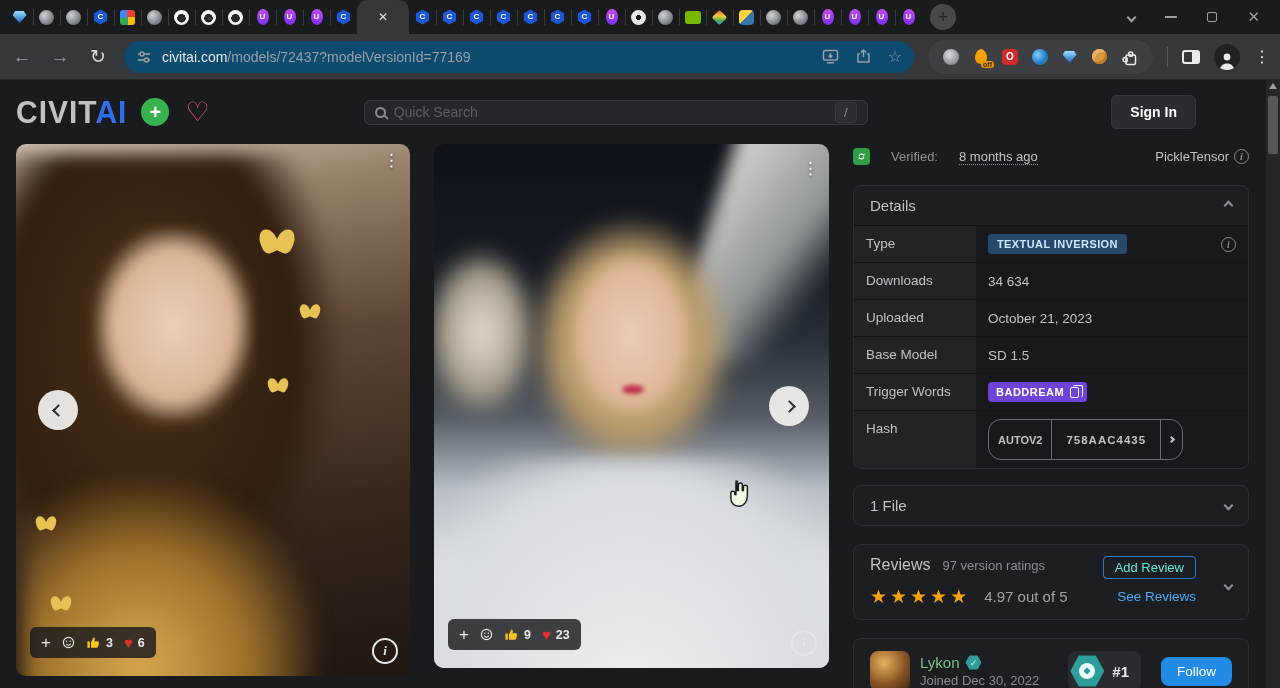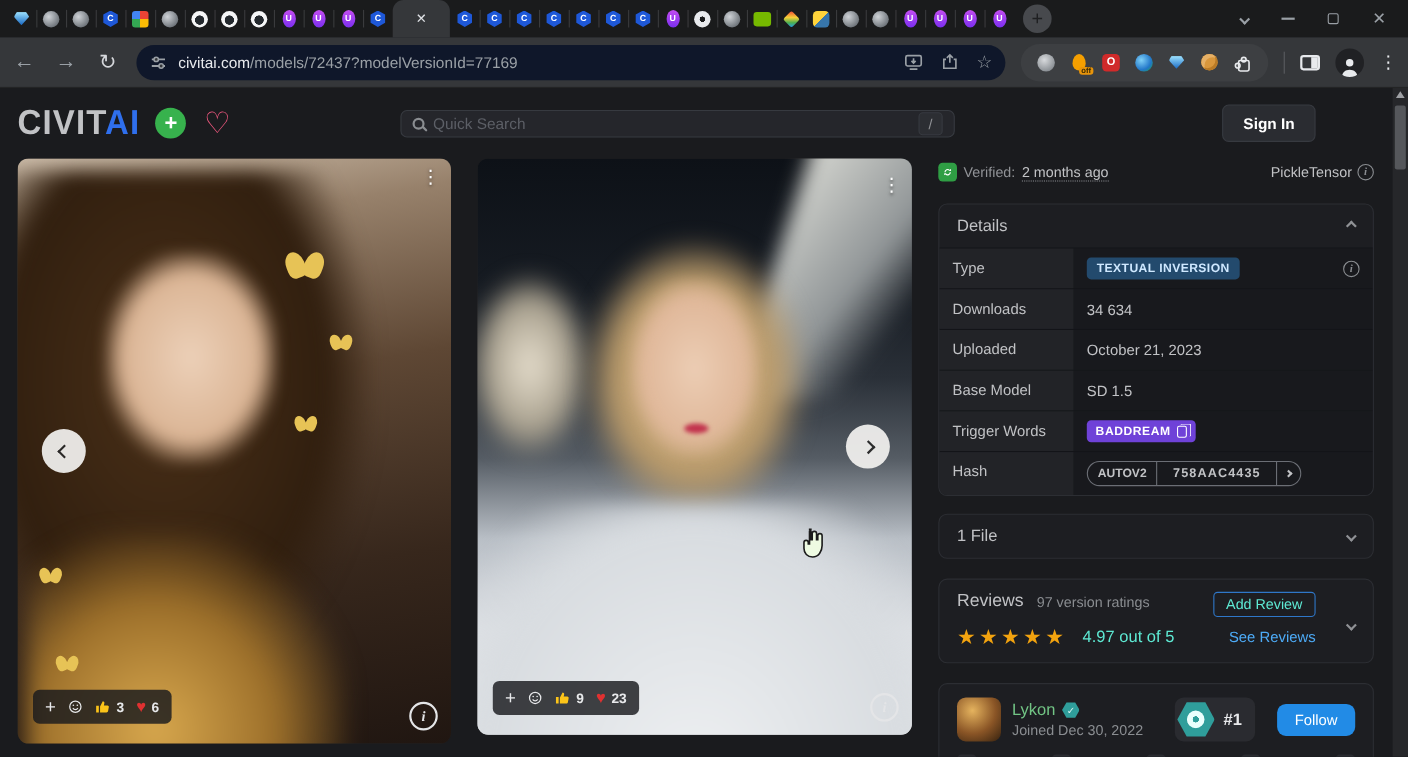--- a/index.html
+++ b/index.html
@@ -33,21 +33,21 @@
   .chev.down { transform:rotate(45deg); }  .chev.up { transform:rotate(-135deg); }
   .chev.left { transform:rotate(135deg); } .chev.right { transform:rotate(-45deg); }
   .win-min { width:12px; height:2px; background:#9aa0a6; }
   .win-restore { width:10px; height:10px; border:1.5px solid #9aa0a6; border-radius:2px; }
   .win-close { font-size:15px; }
 
   .toolbar { height:46px; background:#35373a; display:flex; align-items:center; padding:0 10px; gap:14px;
              border-bottom:1px solid #232425; }
   .nav-ic { font-size:19px; color:#9aa0a6; width:24px; text-align:center; }
   .nav-ic.reload { color:#d5d7db; }
-  .omnibox { flex:1; height:32px; background:#0f172a; border-radius:16px; display:flex; align-items:center;
+  .omnibox { flex:1; height:32px; background:#0c4a6e; border-radius:16px; display:flex; align-items:center;
              padding:0 12px; gap:10px; }
   .omni-url { font-size:14px; color:#e8eaed; white-space:nowrap; overflow:hidden; flex:1; }
   .omni-url .path { color:#9aa0a6; }
   .omni-icons { display:flex; align-items:center; gap:16px; }
   .ext-shelf { display:flex; align-items:center; gap:13px; background:#3d3f42; height:34px; border-radius:17px; padding:0 14px; }
   .ext { width:17px; height:17px; display:flex; align-items:center; justify-content:center; position:relative; }
   .ext-globe { width:16px; height:16px; border-radius:50%; background:radial-gradient(circle at 40% 35%, #d7d9dc, #898e93 75%); }
   .ext-flame { width:12px; height:15px; background:#f59f00; border-radius:50% 50% 50% 50% / 60% 60% 40% 40%; }
   .ext-flame-off { position:absolute; bottom:-3px; right:-5px; background:#e8940a; color:#3a2a00; font-size:7px; font-weight:bold;
                    border-radius:3px; padding:0 2px; }
@@ -101,21 +101,21 @@
               font-size:13px; font-weight:bold; font-family:"Liberation Serif",serif; font-style:italic; z-index:6; }
   .bfly { position:absolute; width:20px; height:14px; z-index:3; }
   .bfly::before,.bfly::after { content:""; position:absolute; top:0; width:10px; height:14px; background:#e7c356; border-radius:60% 60% 40% 40%; }
   .bfly::before { left:0; transform:rotate(-22deg); }
   .bfly::after { right:0; transform:rotate(22deg); }
   .bfly.big { width:34px; height:24px; }
   .bfly.big::before,.bfly.big::after { width:17px; height:24px; }
 
   
   .model-sidebar { width:396px; flex:none; padding-top:4px; color:#c1c2c5; }
-  .verified-row { display:flex; align-items:center; font-size:13px; color:#909296; gap:6px; }
+  .verified-row { display:flex; align-items:center; font-size:13px; color:#909296; gap:21px; }
   .shield { width:17px; height:17px; border-radius:4px; background:#2f9e44; display:flex; align-items:center; justify-content:center; flex:none; }
   .verified-time { color:#c1c2c5; border-bottom:1px dotted #8a8d91; }
   .pickle { margin-left:auto; color:#c1c2c5; display:flex; align-items:center; gap:5px; }
   .info-circle { width:15px; height:15px; border:1.4px solid #8a8d91; border-radius:50%; color:#8a8d91;
                  font-size:10px; font-weight:bold; display:inline-flex; align-items:center; justify-content:center;
                  font-family:"Liberation Serif",serif; font-style:italic; flex:none; }
   .panel { border:1px solid #2c2e33; border-radius:8px; background:#1d1e22; overflow:hidden; }
   .details-panel { margin-top:20px; }
   .panel-header { display:flex; align-items:center; justify-content:space-between; padding:11px 16px;
                   font-size:15px; color:#c1c2c5; }
@@ -124,34 +124,34 @@
   .dlabel { width:122px; flex:none; background:#222327; padding:10px 12px; font-size:13.5px; color:#c1c2c5; }
   .dvalue { flex:1; background:#18191d; padding:8px 12px; font-size:13.5px; display:flex; align-items:center; gap:8px; }
   .type-badge { background:#234a6d; color:#cfe8ff; font-size:11px; font-weight:bold; letter-spacing:.4px;
                 padding:4px 9px; border-radius:4px; }
   .dvalue .right { margin-left:auto; }
   .trigger-badge { background:#6f42d8; color:#fff; font-size:11px; font-weight:bold; letter-spacing:.5px;
                    padding:4px 8px; border-radius:4px; display:inline-flex; align-items:center; gap:6px; }
   .copy-ic { width:9px; height:11px; border:1.3px solid #fff; border-radius:2px; position:relative; }
   .copy-ic::before { content:""; position:absolute; left:2px; top:-3px; width:9px; height:11px; border:1.3px solid #fff;
                      border-left:none; border-bottom:none; border-radius:2px; }
-  .hash-pill { display:inline-flex; align-items:center; border:1px solid #6b6e75; border-radius:13px; height:23px; overflow:hidden; }
+  .hash-pill { display:inline-flex; align-items:center; border:1px solid #6b6e75; border-radius:13px; height:41px; overflow:hidden; }
   .hash-type { padding:0 9px; font-size:11px; font-weight:bold; border-right:1px solid #6b6e75; display:flex; align-items:center; height:100%; }
   .hash-val { padding:0 14px; font-size:11.5px; font-weight:bold; letter-spacing:1px; min-width:104px; text-align:center; }
   .hash-more { border-left:1px solid #6b6e75; padding:0 8px; height:100%; display:flex; align-items:center; color:#c1c2c5; }
   .files-panel { margin-top:16px; }
   .reviews-panel { margin-top:18px; padding:11px 16px; }
   .rev-top { display:flex; align-items:flex-start; }
   .rev-title { font-size:16px; color:#c1c2c5; }
   .rev-count { font-size:13px; color:#8a8d91; margin-left:12px; margin-top:2px; }
   .add-review { margin-left:auto; margin-right:36px; border:1px solid #2f77c9; color:#5eead4; background:transparent;
                 border-radius:4px; font-size:13px; padding:3px 11px; }
   .rev-bottom { display:flex; align-items:center; margin-top:6px; }
   .stars { color:#f2a30f; font-size:19px; letter-spacing:3px; }
-  .score { font-size:15px; color:#5eead4; margin-left:14px; }
+  .score { font-size:15px; color:#a3a3a3; margin-left:14px; }
   .see-reviews { margin-left:auto; margin-right:36px; color:#4dabf7; font-size:13.5px; }
   .rev-chev { position:absolute; right:16px; top:50%; transform:translateY(-50%); color:#909296; }
   .creator-panel { margin-top:18px; padding:12px 16px 10px; }
   .creator-top { display:flex; align-items:center; gap:10px; }
   .creator-avatar { width:40px; height:40px; border-radius:8px;
                     background:radial-gradient(circle at 35% 30%, #e5b35e, #8a5526 55%, #36220f); flex:none; }
   .creator-name { color:#72c585; font-size:15px; display:flex; align-items:center; gap:6px; }
   .hex { clip-path:polygon(25% 6.7%,75% 6.7%,100% 50%,75% 93.3%,25% 93.3%,0% 50%); background:#2f9e9b;
          display:flex; align-items:center; justify-content:center; color:#d9f5f2; }
   .hex.small { width:16px; height:16px; font-size:9px; }
@@ -442,21 +442,21 @@
     <div class="model-sidebar">
 
       <div class="verified-row">
         <span class="shield">
           <svg width="11" height="11" viewBox="0 0 16 16">
               <path d="M4.5 8a3.5 3.5 0 0 1 6-2.4M11.5 8a3.5 3.5 0 0 1-6 2.4" fill="none" stroke="#fff" stroke-width="1.6"></path>
               <path d="M10.2 5.8h1.6V4.2M5.8 10.2H4.2v1.6" fill="none" stroke="#fff" stroke-width="1.4"></path>
             </svg>
         </span>
         <span>Verified:</span>
-        <span class="verified-time">2 months ago</span>
+        <span class="verified-time">8 months ago</span>
         <span class="pickle">
           <span>PickleTensor</span>
           <span class="info-circle">i</span>
         </span>
       </div>
 
       <div class="panel details-panel">
         <div class="panel-header">
           <span>Details</span>
           <span class="chev up"></span>

